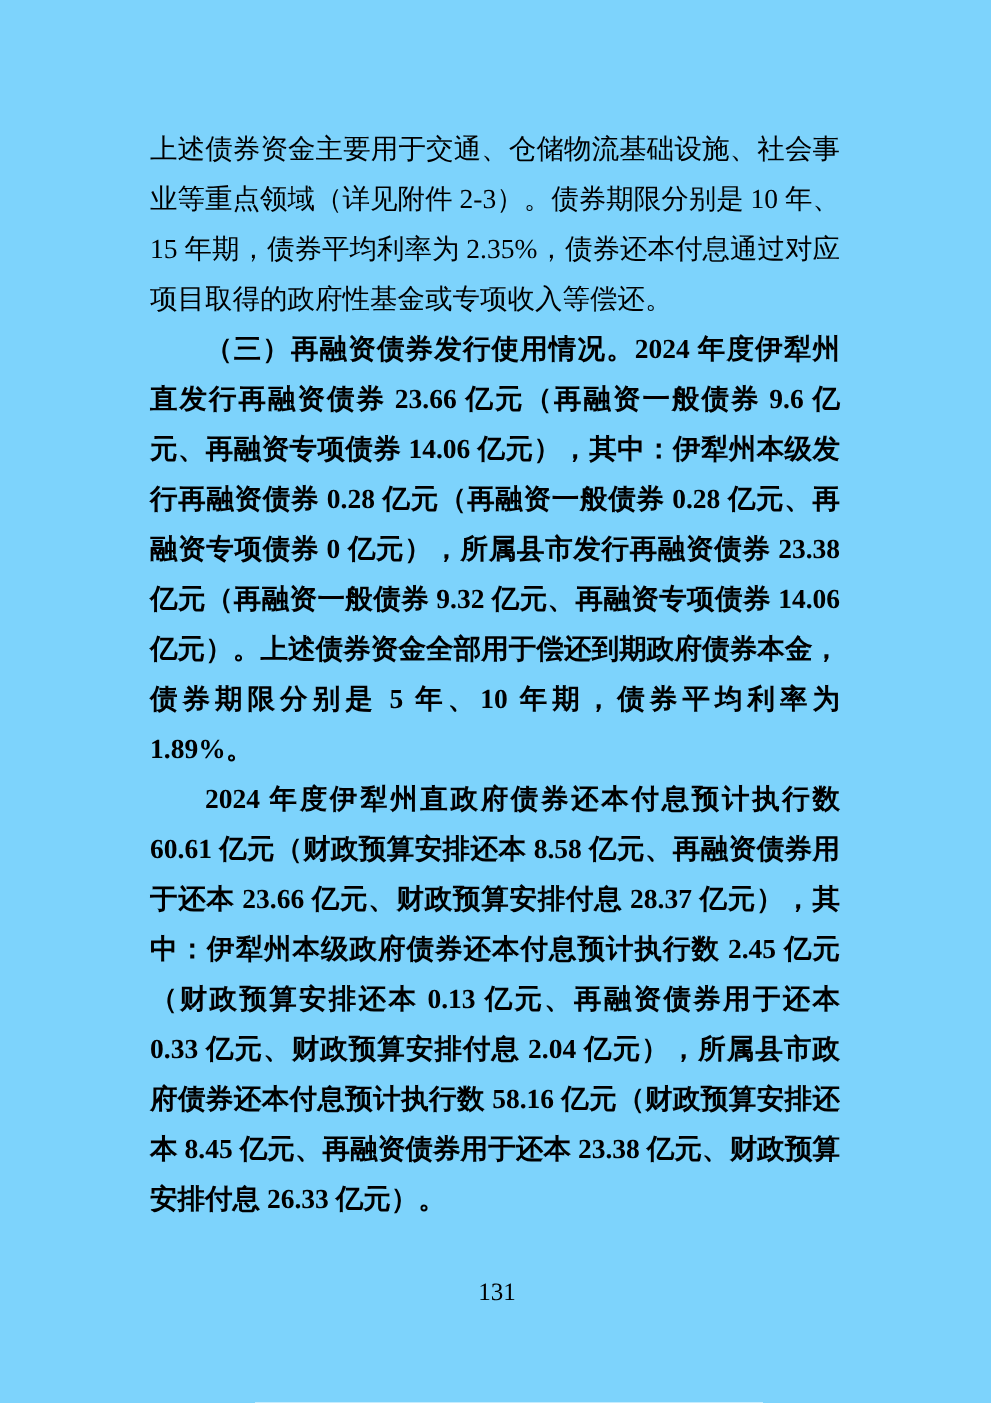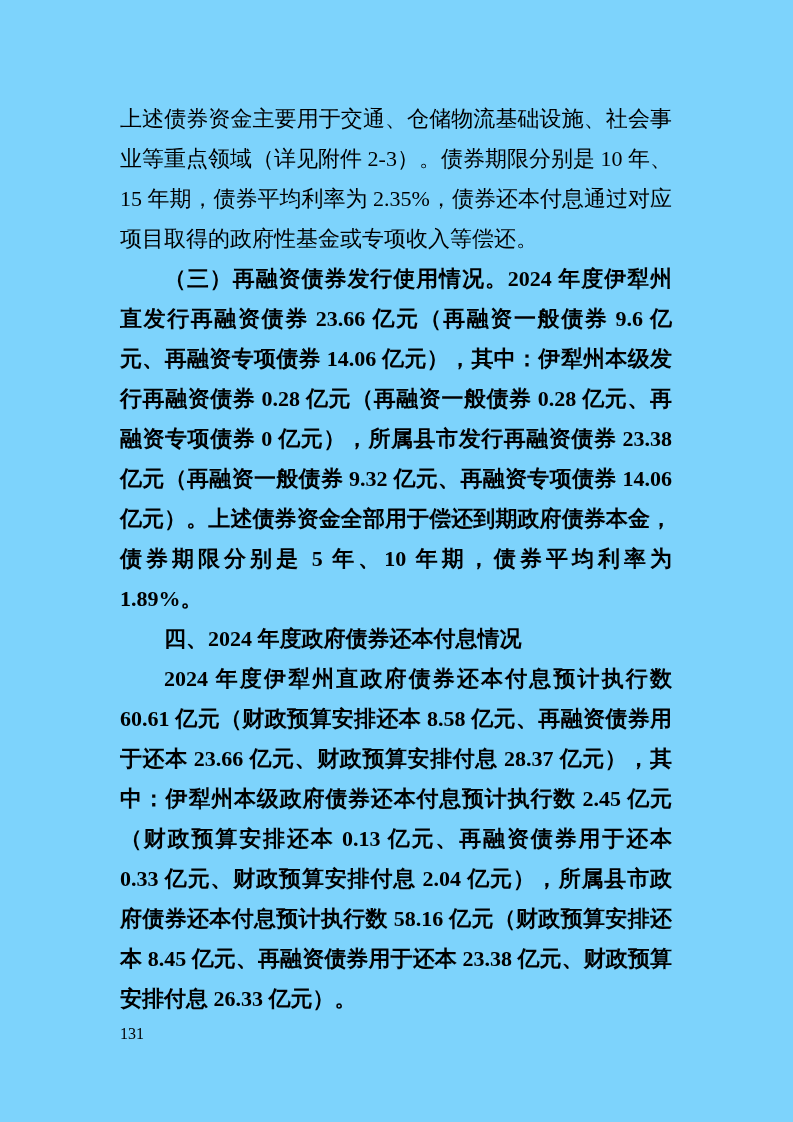--- a/index.html
+++ b/index.html
@@ -38,30 +38,29 @@
   }
   .para.heading {
     font-weight: bold;
     text-indent: 2em;
   }
   .page-number {
     position: absolute;
     top: 1019px;
     left: 120px;
     width: 555px;
-    text-align: left;
-    font-size: 16px;
+    text-align: center;
+    font-size: 20px;
     line-height: 30px;
     color: #000000;
   }
 </style>
 </head>
 <body>
 
 <div class="page">
   <div class="content">
     <p class="para">上述债券资金主要用于交通、仓储物流基础设施、社会事业等重点领域（详见附件 2-3）。债券期限分别是 10 年、15 年期，债券平均利率为 2.35%，债券还本付息通过对应项目取得的政府性基金或专项收入等偿还。</p>
     <p class="para indent">（三）再融资债券发行使用情况。2024 年度伊犁州直发行再融资债券 23.66 亿元（再融资一般债券 9.6 亿元、再融资专项债券 14.06 亿元），其中：伊犁州本级发行再融资债券 0.28 亿元（再融资一般债券 0.28 亿元、再融资专项债券 0 亿元），所属县市发行再融资债券 23.38 亿元（再融资一般债券 9.32 亿元、再融资专项债券 14.06 亿元）。上述债券资金全部用于偿还到期政府债券本金，债券期限分别是 5 年、10 年期，债券平均利率为 1.89%。</p>
-    <h2 class="para heading">四、2024 年度政府债券还本付息情况</h2>
     <p class="para indent">2024 年度伊犁州直政府债券还本付息预计执行数 60.61 亿元（财政预算安排还本 8.58 亿元、再融资债券用于还本 23.66 亿元、财政预算安排付息 28.37 亿元），其中：伊犁州本级政府债券还本付息预计执行数 2.45 亿元（财政预算安排还本 0.13 亿元、再融资债券用于还本 0.33 亿元、财政预算安排付息 2.04 亿元），所属县市政府债券还本付息预计执行数 58.16 亿元（财政预算安排还本 8.45 亿元、再融资债券用于还本 23.38 亿元、财政预算安排付息 26.33 亿元）。</p>
   </div>
   <div class="page-number">131</div>
 </div>
 
 </body></html>

